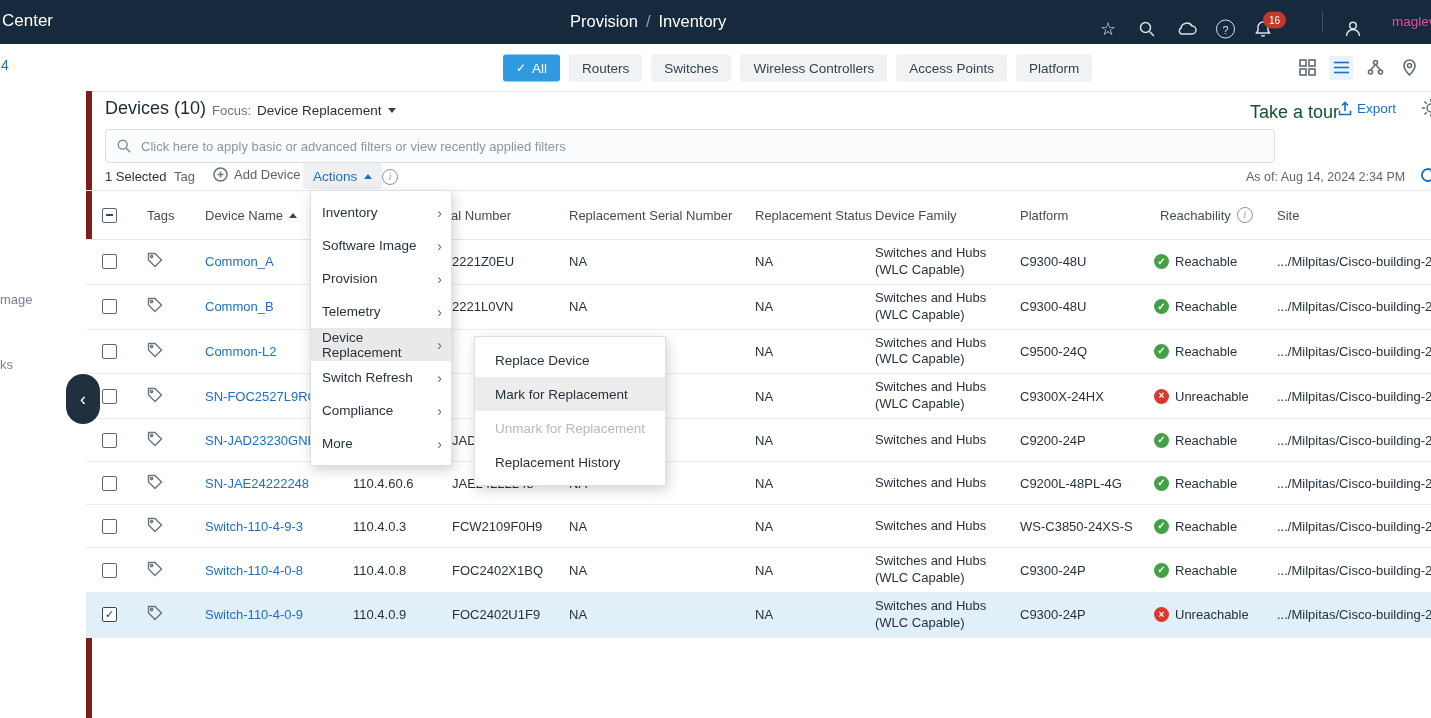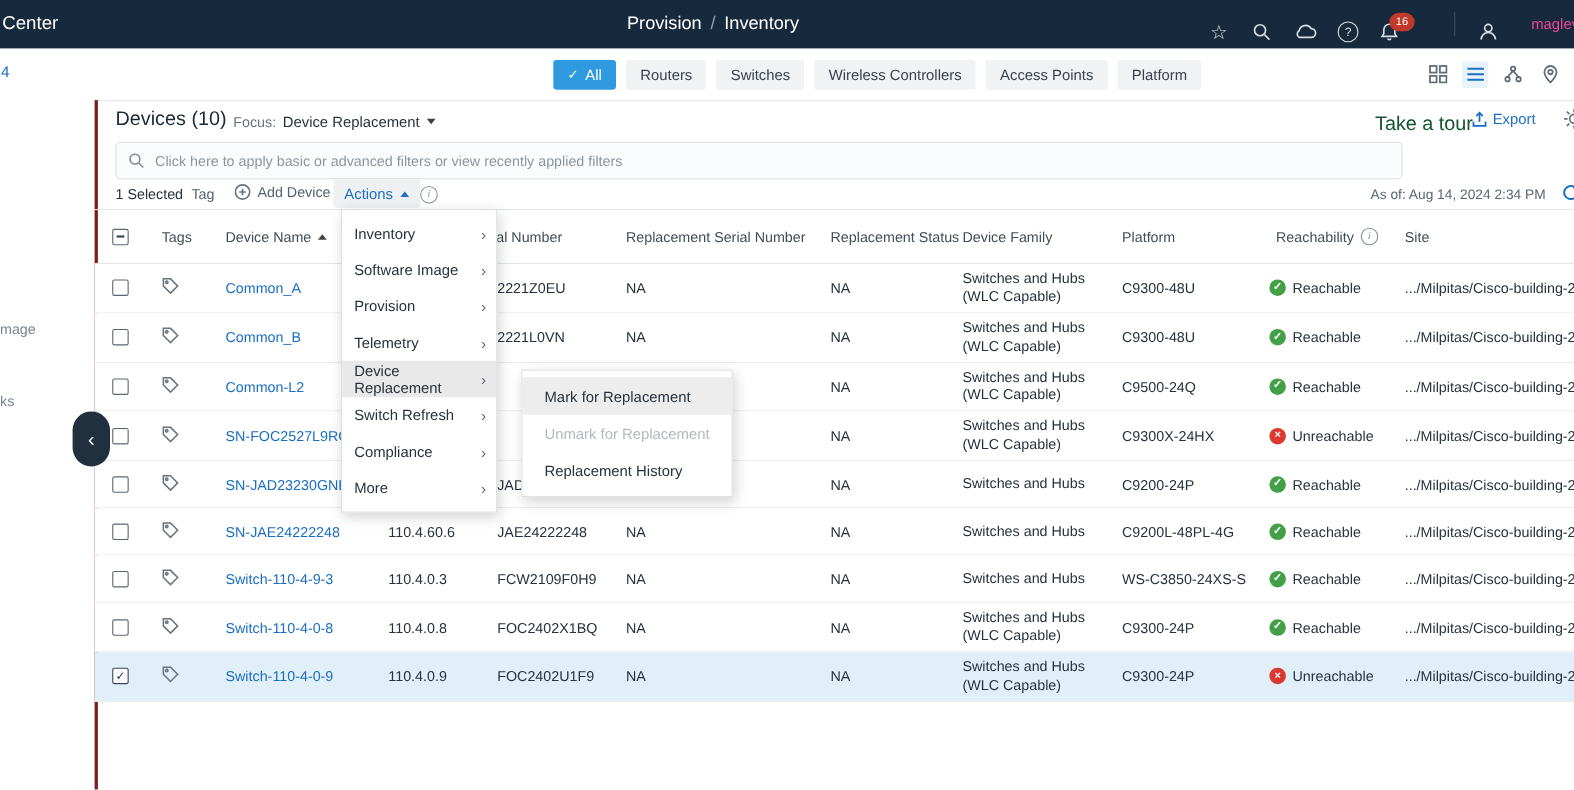--- a/index.html
+++ b/index.html
@@ -26,21 +26,21 @@
   .chip{height:27px;padding:0 13px;border:none;border-radius:3px;background:#f1f2f3;color:#39424c;
         font-size:13.5px;font-family:inherit;display:flex;align-items:center;cursor:pointer;}
   .chip-sel{background:#2f9ae0;color:#fff;}
   .chip-check{margin-right:6px;font-size:12px;}
   .toggles{position:absolute;right:10px;top:50%;transform:translateY(-50%);display:flex;gap:10px;}
   .vt{width:24px;height:24px;display:flex;align-items:center;justify-content:center;color:#5f6b76;border-radius:3px;cursor:pointer;}
   .vt svg{stroke:currentColor;fill:none;stroke-width:1.6;}
   .vt-sel{color:#1a6fc4;background:#e9f3fc;}
 
   
-  .leftstrip{position:absolute;left:0;top:91px;width:86px;bottom:0;background:#fff;border-right:3px solid #7f1d1d;}
+  .leftstrip{position:absolute;left:0;top:91px;width:86px;bottom:0;background:#fff;border-right:6px solid #7f1d1d;}
   .frag{position:absolute;left:0;font-size:13px;color:#79838c;white-space:nowrap;}
   .frag-a{top:201px;} .frag-b{top:266px;}
   .collapse-handle{position:absolute;left:66px;top:374px;width:34px;height:50px;border-radius:25px;background:#20303f;
         color:#fff;z-index:25;display:flex;align-items:center;justify-content:center;font-size:18px;cursor:pointer;}
 
   
   .page-title{position:absolute;left:105px;top:98px;font-size:18px;color:#1d2935;}
   .focus{position:absolute;left:212px;top:103px;font-size:13px;display:flex;align-items:center;gap:6px;cursor:pointer;}
   .focus .flabel{color:#6a737d;}
   .focus .fvalue{color:#28323c;font-size:13.5px;}
@@ -565,18 +565,19 @@
       <div class="menu-item">
         <span>Compliance</span>
         <span class="mchev">›</span>
       </div>
       <div class="menu-item">
         <span>More</span>
         <span class="mchev">›</span>
       </div>
     </div>
   <div class="submenu" id="actions-submenu">
+      <div class="sub-item">Replace Device</div>
       <div class="sub-item hl">Mark for Replacement</div>
       <div class="sub-item dis">Unmark for Replacement</div>
       <div class="sub-item">Replacement History</div>
     </div>
 
 </div>
 
 </body></html>

